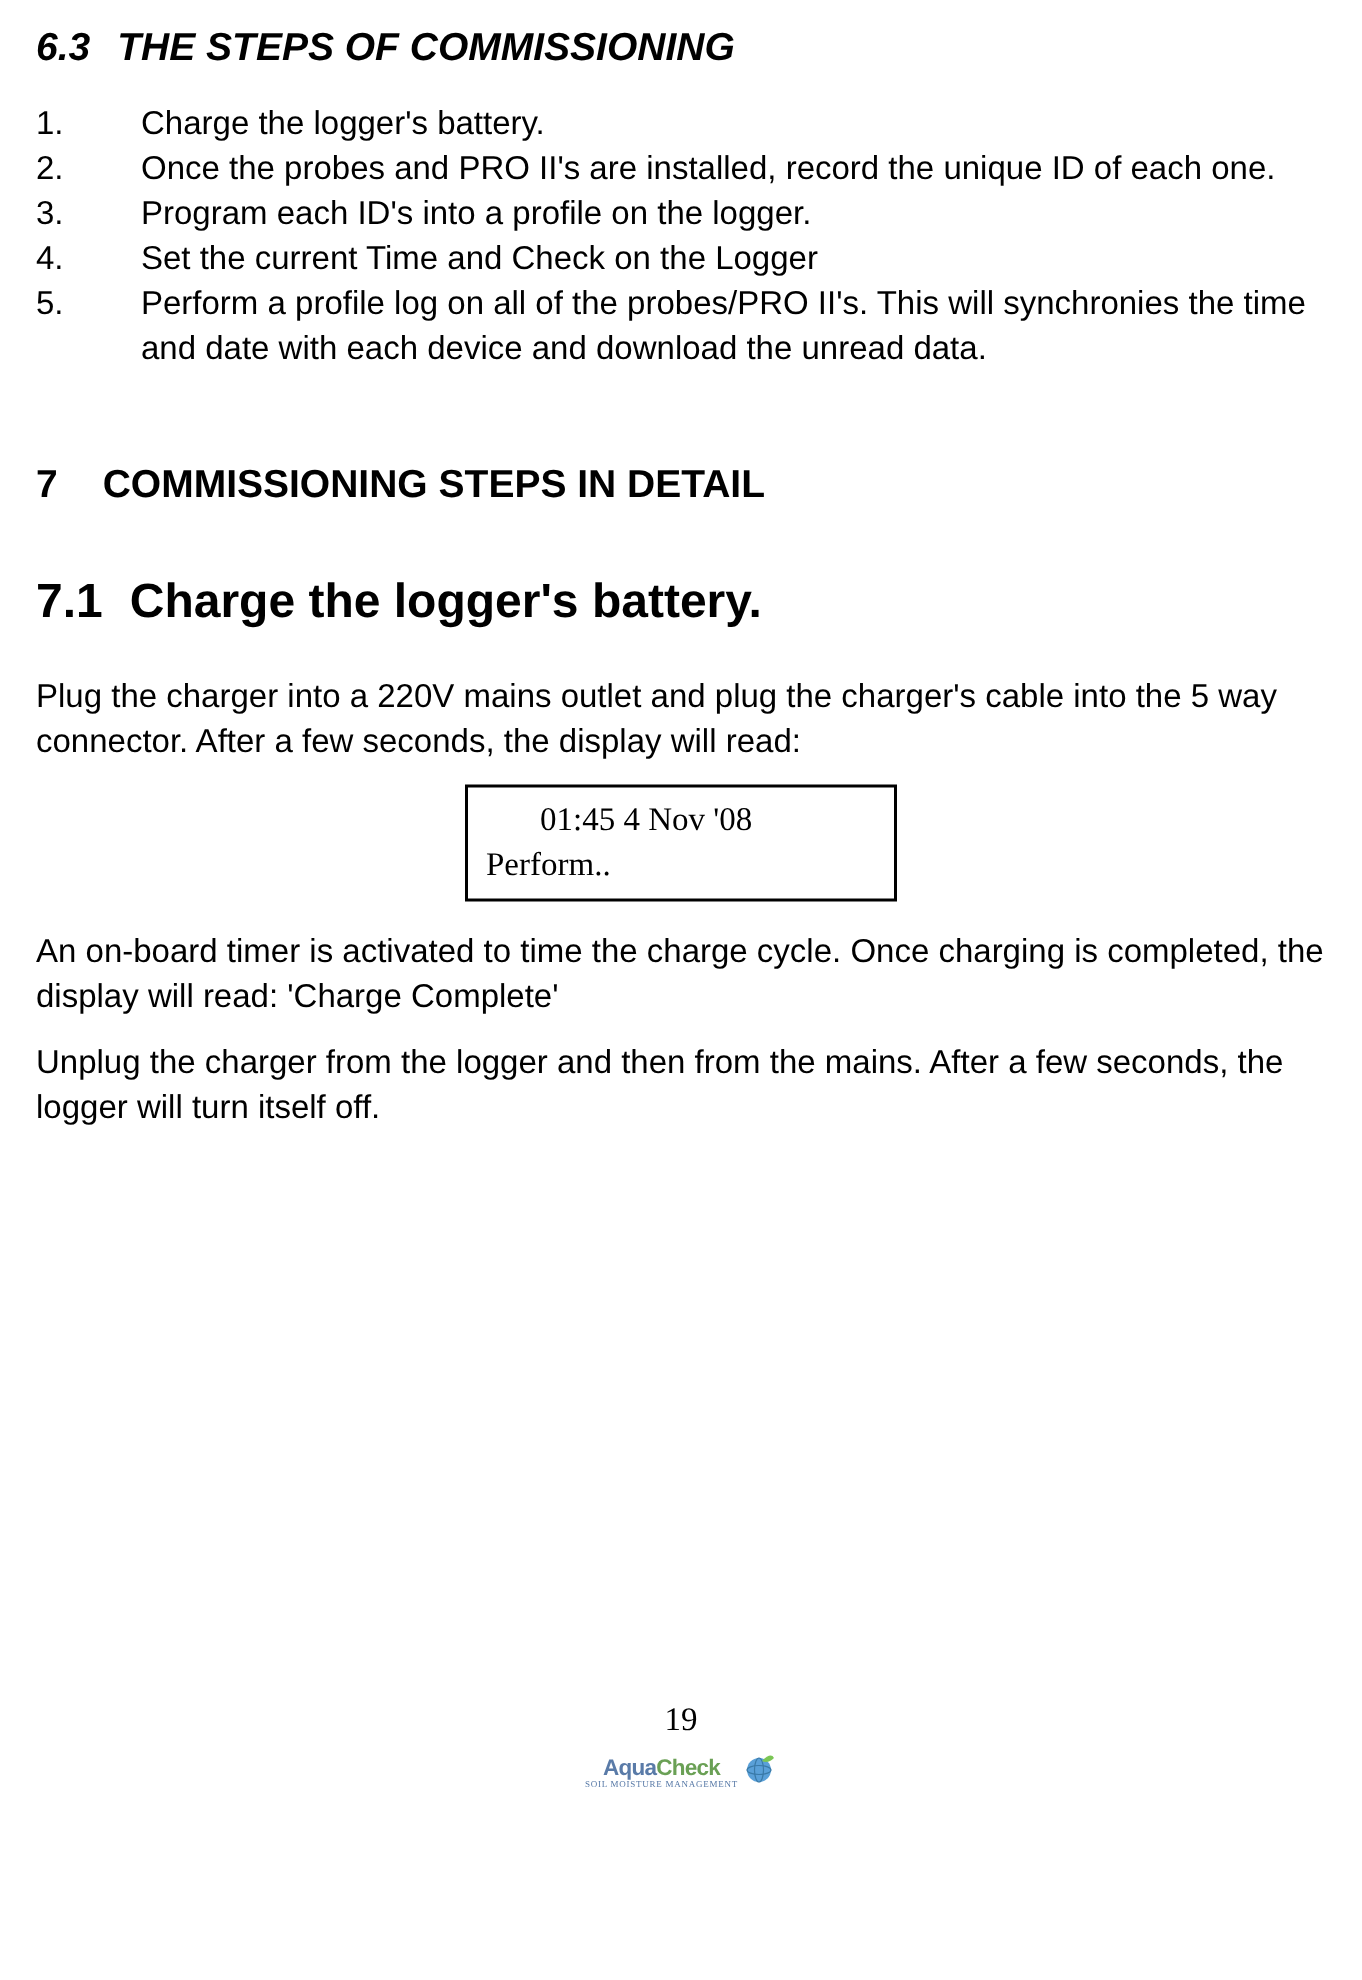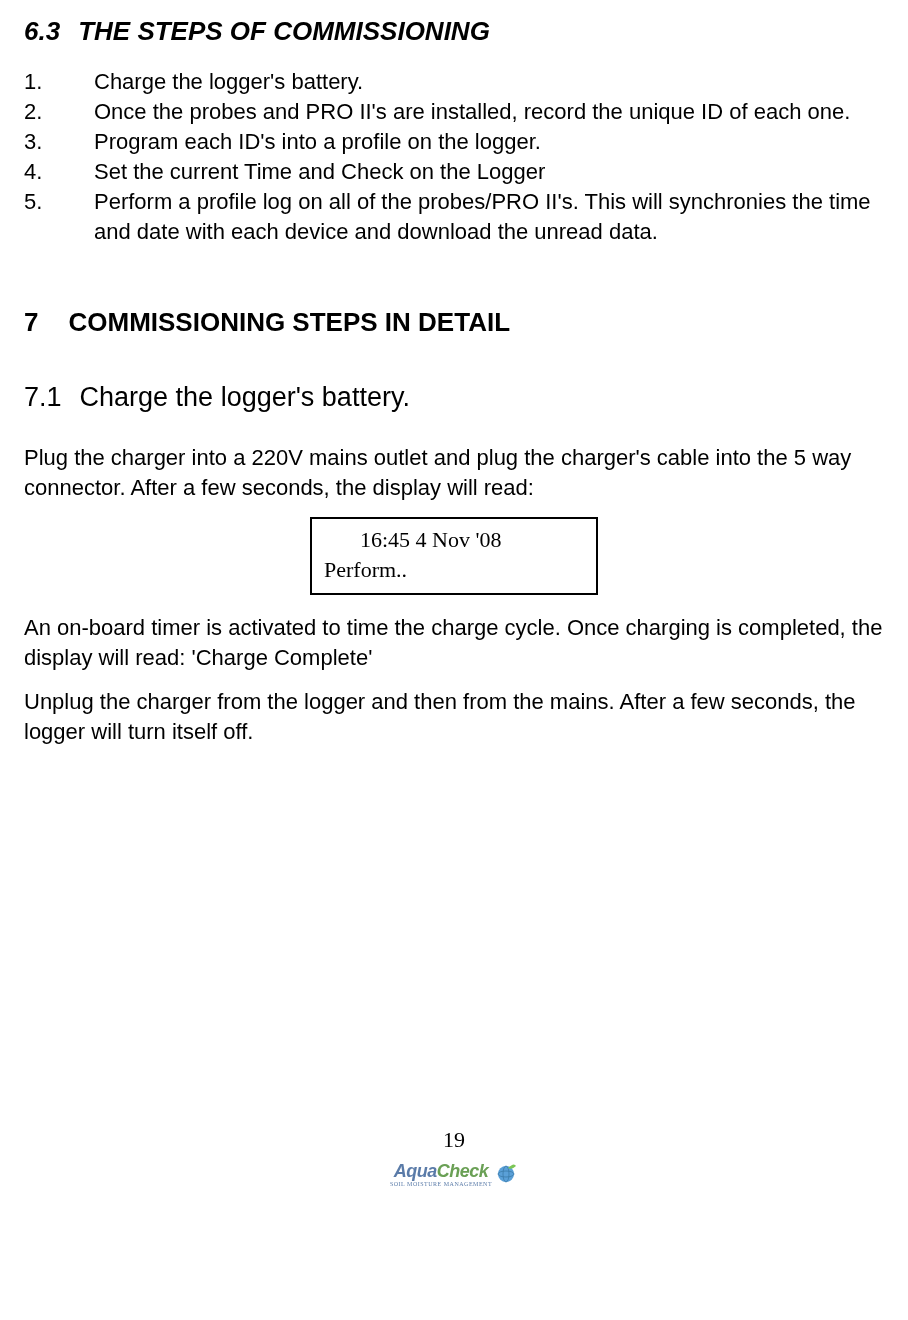--- a/index.html
+++ b/index.html
@@ -44,24 +44,24 @@
       font-size: 26px;
       font-weight: bold;
       margin-top: 60px;
       margin-bottom: 40px;
     }
     .heading-7-num {
       display: inline-block;
       margin-right: 30px;
     }
     .heading-71 {
-      font-size: 27px;
+      font-size: 32px;
       margin-top: 44px;
       margin-bottom: 30px;
-      font-weight: normal;
+      font-weight: bold;
     }
     .heading-71-num {
       display: inline-block;
       margin-right: 18px;
     }
     .para {
       font-size: 22px;
       line-height: 30px;
       margin: 0 0 14px 0;
     }
@@ -90,22 +90,21 @@
     }
     .logo {
       display: flex;
       align-items: center;
       justify-content: center;
       margin-top: 4px;
       gap: 2px;
     }
     .logo-text {
       font-family: Arial, sans-serif;
-      font-size: 18px;
-      font-style: italic;
+      font-size: 15px;
       font-weight: bold;
       letter-spacing: -0.5px;
     }
     .logo-aqua {
       color: #5a7ba8;
     }
     .logo-check {
       color: #6aa055;
     }
     .logo-icon {
@@ -158,21 +157,21 @@
     <span class="heading-7-num">7</span><span>COMMISSIONING STEPS IN DETAIL</span>
   </h1>
 
   <h2 class="heading-71">
     <span class="heading-71-num">7.1</span><span>Charge the logger's battery.</span>
   </h2>
 
   <p class="para">Plug the charger into a 220V mains outlet and plug the charger's cable into the 5 way connector.  After a few seconds, the display will read:</p>
 
   <div class="display-box">
-    <div class="display-l1">16:45  4 Nov '08</div>
+    <div class="display-l1">01:45  4 Nov '08</div>
     <div class="display-l2">Perform..</div>
   </div>
 
   <p class="para">An on-board timer is activated to time the charge cycle.  Once charging is completed, the display will read: 'Charge Complete'</p>
   <p class="para">Unplug the charger from the logger and then from the mains.  After a few seconds, the logger will turn itself off.</p>
 
   <div class="footer">
     <div>19</div>
     <div class="logo">
       <div>

